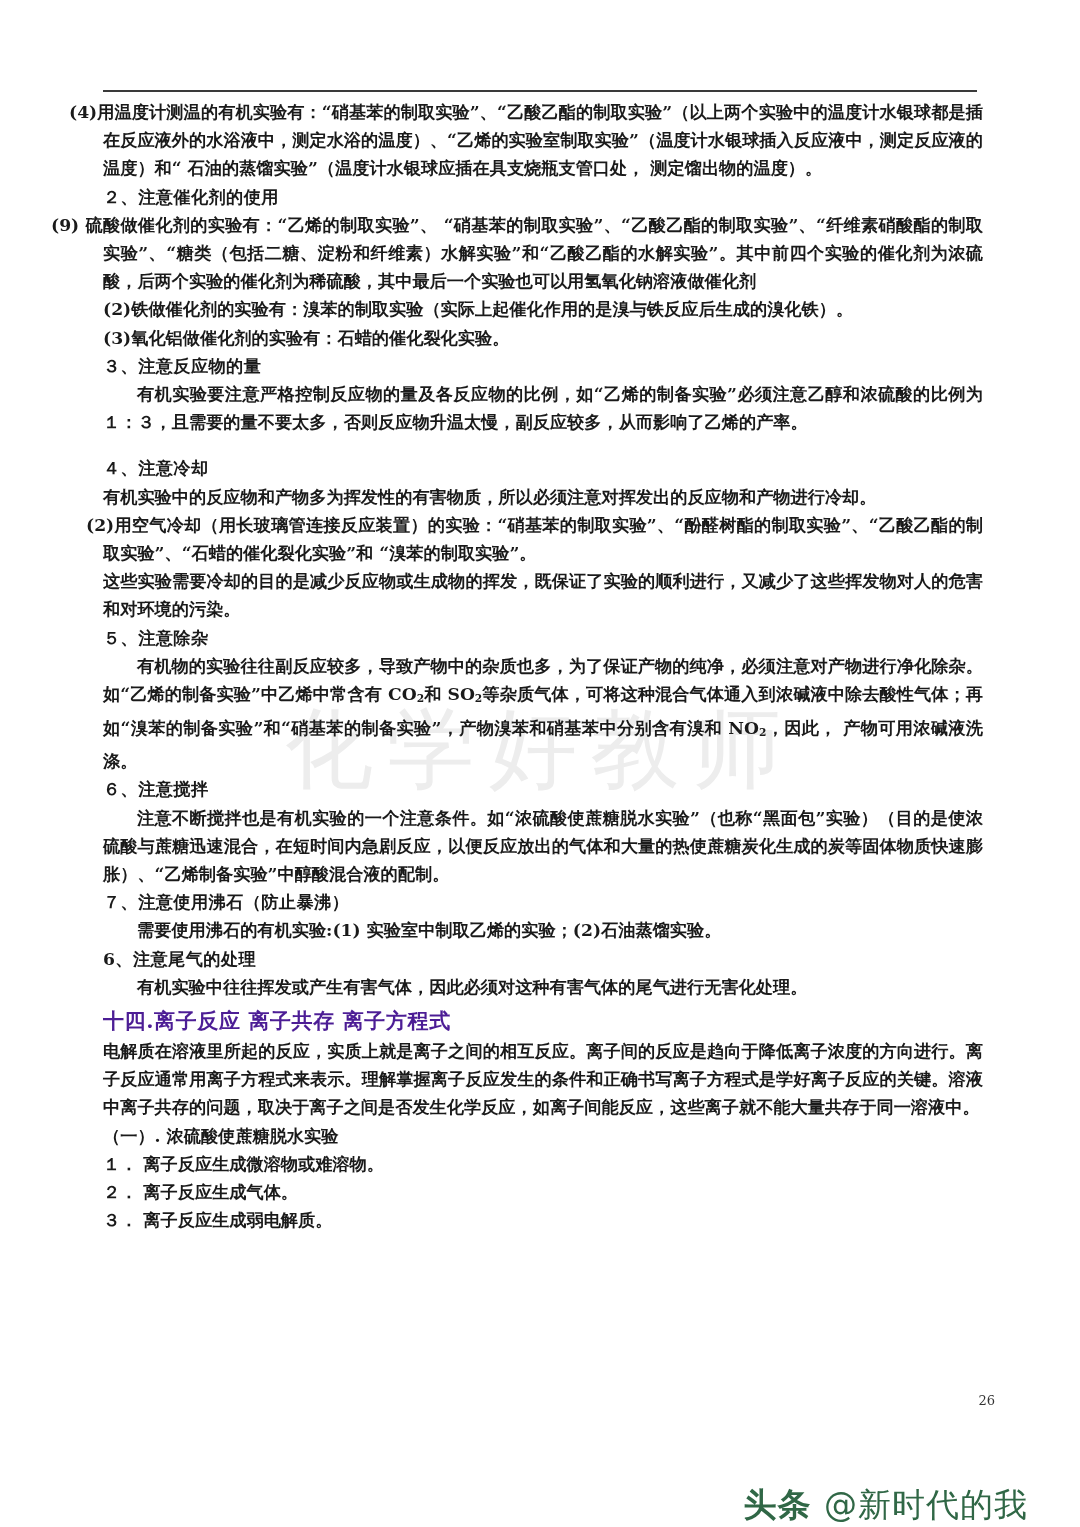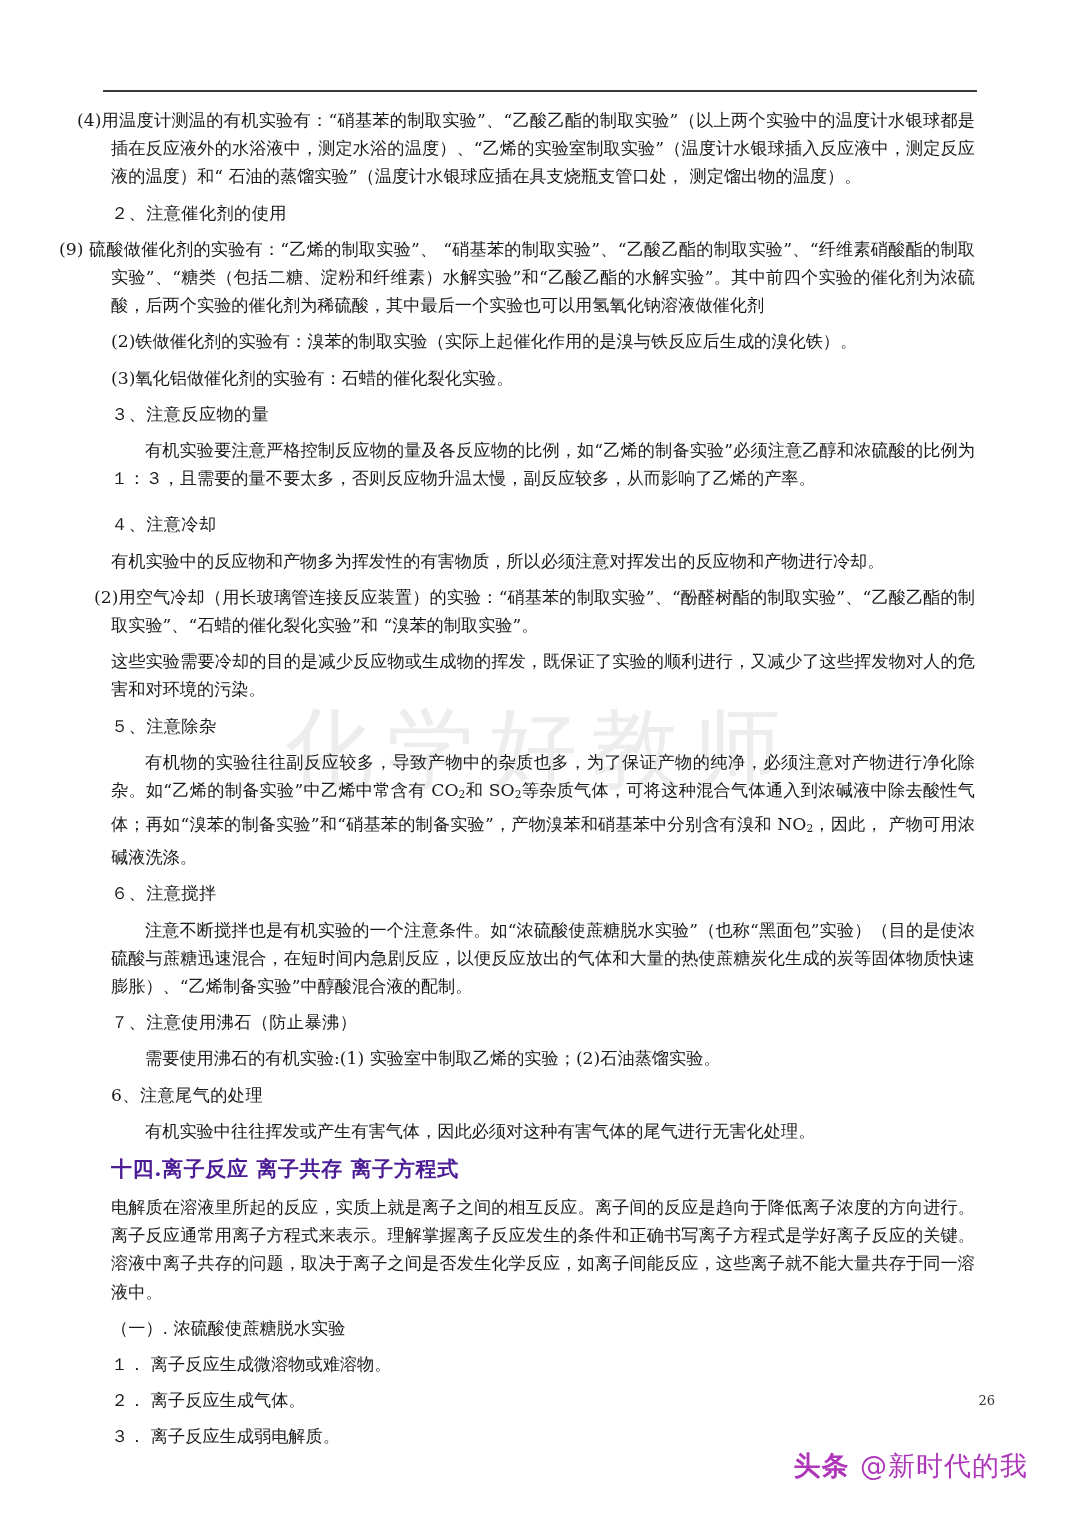--- a/index.html
+++ b/index.html
@@ -59,22 +59,23 @@
     top: 98px;
     width: 880px;
     z-index: 2;
     font-size: 17.2px;
     line-height: 28.2px;
     text-align: justify;
     text-justify: inter-ideograph;
   }
 
   .content p {
-    margin: 8px;
+    margin: 0;
     padding: 0;
+    font-weight: bold;
   }
 
   
   .ind-0  { text-indent: 0; }
   .ind-1  { padding-left: 17px; }
   .ind-hang-1 { padding-left: 52px; text-indent: -34px; }
   .ind-hang-2 { padding-left: 70px; text-indent: -52px; }
   .ind-hang-3 { padding-left: 52px; text-indent: -17px; }
   .first-ind { text-indent: 34px; }
   .gap-md { margin-top: 18px !important; }
@@ -107,25 +108,25 @@
     top: 1393px;
     font-size: 13px;
     color: #333;
     z-index: 2;
   }
 
   
   .bottom-watermark {
     position: absolute;
     right: 52px;
-    top: 1448px;
+    top: 1483px;
     font-family: "DejaVu Sans", "Liberation Sans", sans-serif;
-    font-size: 27px;
+    font-size: 33px;
     font-weight: 700;
-    color: #a21caf;
+    color: #14532d;
     letter-spacing: 1px;
     z-index: 3;
     white-space: nowrap;
     opacity: 0.88;
   }
   .bottom-watermark .bw-at {
     font-weight: 500;
   }
 </style>
 </head>

